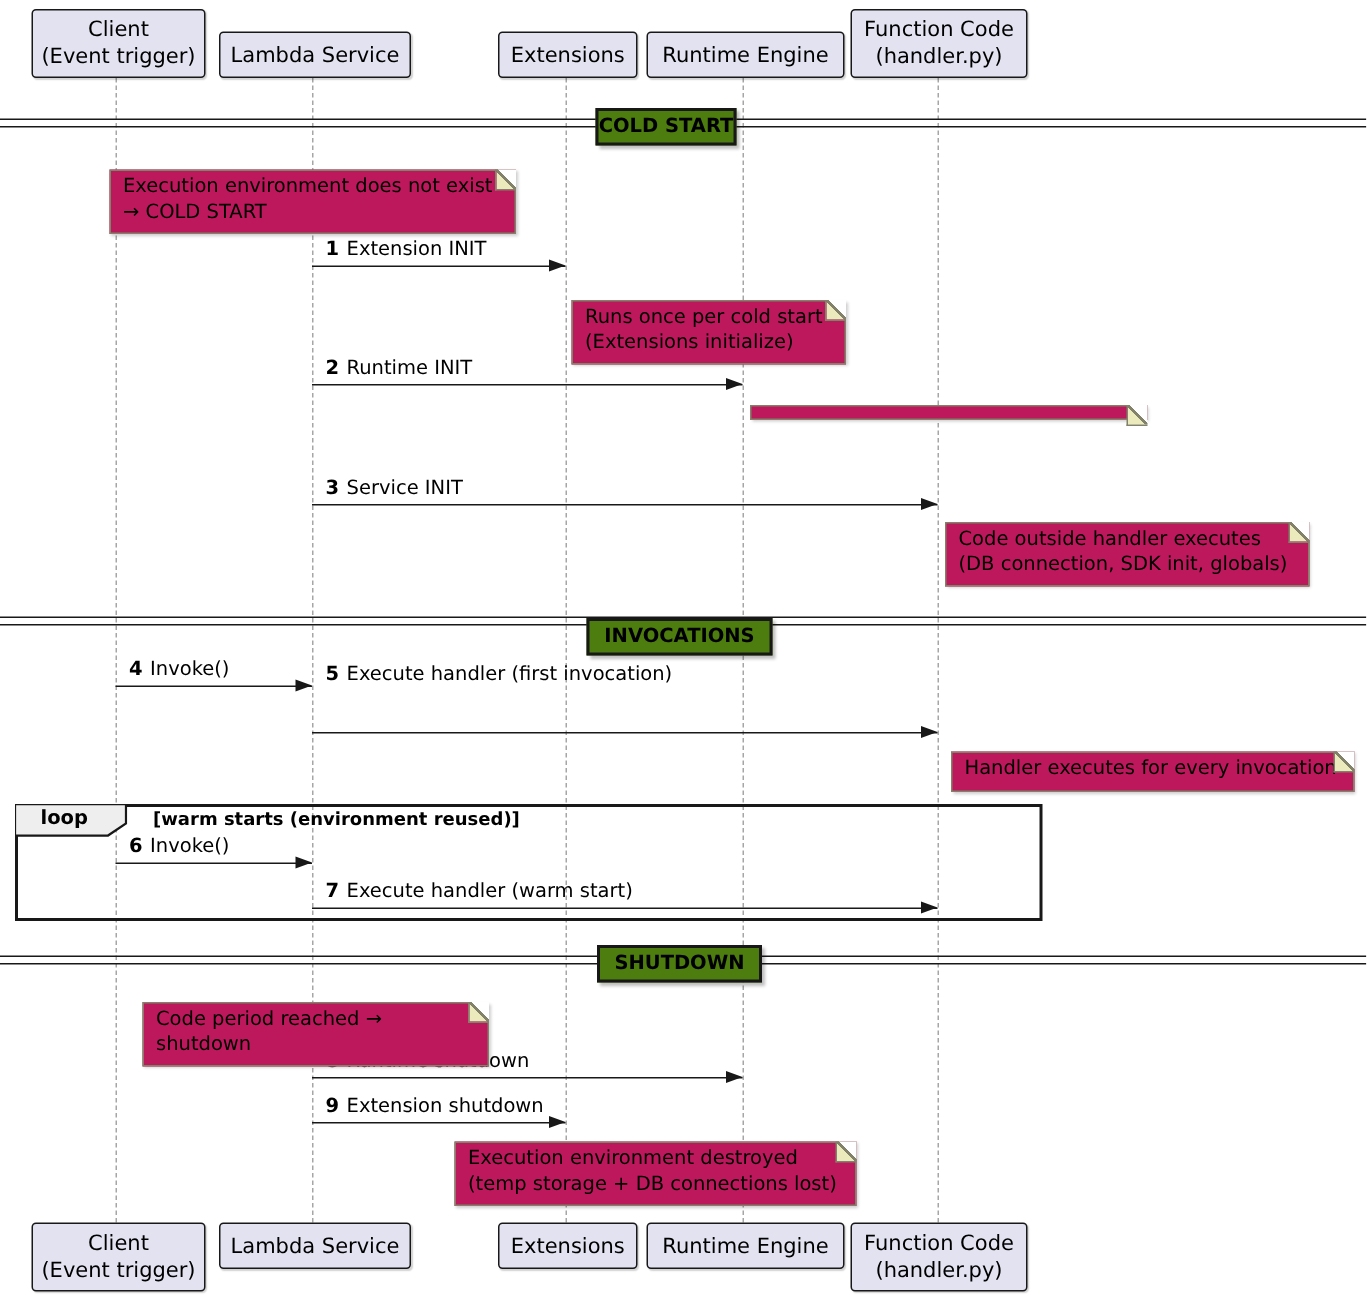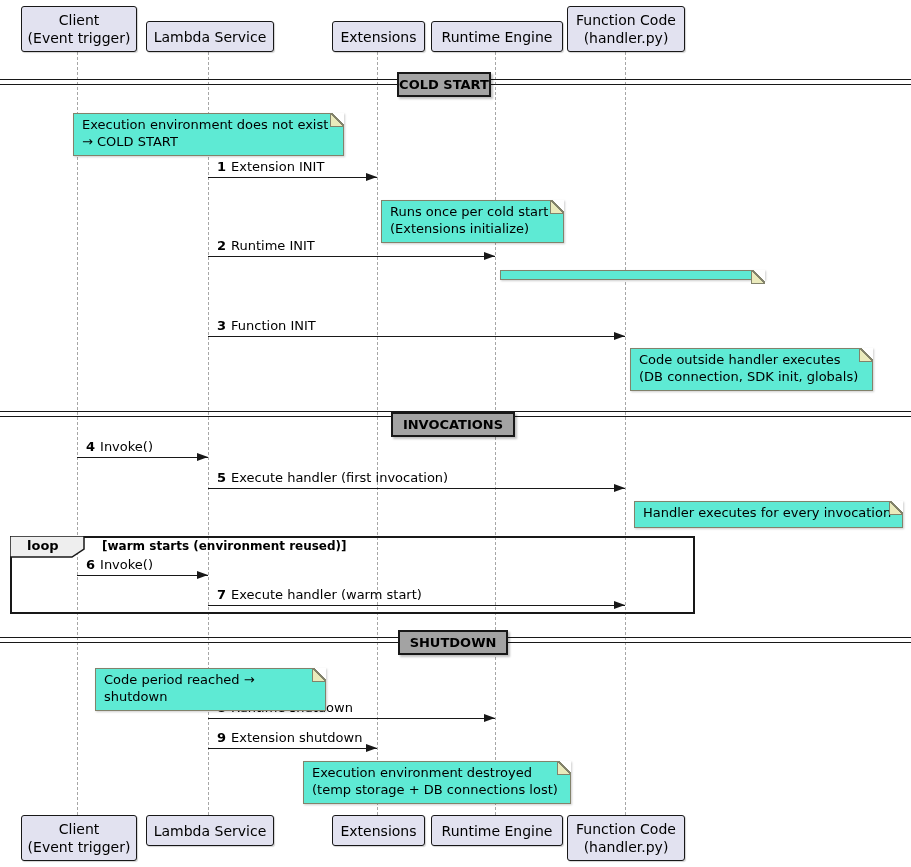--- a/index.html
+++ b/index.html
@@ -9,31 +9,31 @@
   .lifeline{position:absolute;top:52px;height:763px;width:0;
             border-left:1px dashed #a6a6a6;z-index:1;}
 
   .participant{position:absolute;background:#E2E2F0;border:1px solid #181818;border-radius:3px;
                display:flex;align-items:center;justify-content:center;text-align:center;
                font-size:14px;line-height:18px;white-space:pre-line;z-index:6;
                box-shadow:1px 1px 1px rgba(0,0,0,0.18);}
 
   .divider-lines{position:absolute;left:0;width:911px;height:4px;
                  border-top:1px solid #181818;border-bottom:1px solid #181818;z-index:2;}
-  .divider-label{position:absolute;background:#a3a3a3;border:2px solid #181818;
+  .divider-label{position:absolute;background:#4d7c0f;border:2px solid #181818;
                  font-weight:bold;font-size:13px;display:flex;align-items:center;justify-content:center;
                  z-index:5;box-shadow:2px 2px 2px rgba(0,0,0,0.25);}
 
   .msg-line{position:absolute;height:0;border-top:1px solid #181818;z-index:3;}
   .arrowhead{position:absolute;width:0;height:0;border-left:11px solid #181818;
              border-top:4px solid transparent;border-bottom:4px solid transparent;z-index:3;}
   .msg-label{position:absolute;font-size:13px;white-space:nowrap;z-index:3;}
   .msg-label .num{font-weight:bold;margin-right:5px;}
 
-  .note{position:absolute;background:#5eead4;border:1px solid #82826B;
+  .note{position:absolute;background:#be185d;border:1px solid #82826B;
         padding:3px 9px 5px 8px;font-size:13px;line-height:16.5px;z-index:4;
         box-shadow:1px 1px 2px rgba(0,0,0,0.2);}
   .note-text{white-space:pre-line;}
   .fold{position:absolute;top:-1px;right:-1px;width:13px;height:13px;
         background:linear-gradient(225deg,#ffffff 0%,#ffffff 46%,#82826B 46%,#82826B 56%,#eaeabc 56%);
         border-left:1px solid #82826B;border-bottom:1px solid #82826B;}
 
   .loop-frame{position:absolute;border:2px solid #181818;z-index:2;background:transparent;}
   .loop-pentagon{position:absolute;z-index:3;}
   .loop-title{position:absolute;font-weight:bold;font-size:13px;z-index:4;}
@@ -67,29 +67,29 @@
   <div class="divider-label" style="left:398px;top:630px;width:106px;height:21px">SHUTDOWN</div>
 
   <div class="msg-label" style="left:217px;top:159px"><span class="num">1</span><span>Extension INIT</span></div>
   <div class="msg-line" style="left:208px;top:177px;width:169px"></div>
   <div class="arrowhead" style="left:366px;top:173px"></div>
 
   <div class="msg-label" style="left:217px;top:238px"><span class="num">2</span><span>Runtime INIT</span></div>
   <div class="msg-line" style="left:208px;top:256px;width:287px"></div>
   <div class="arrowhead" style="left:484px;top:252px"></div>
 
-  <div class="msg-label" style="left:217px;top:318px"><span class="num">3</span><span>Function INIT</span></div>
+  <div class="msg-label" style="left:217px;top:318px"><span class="num">3</span><span>Service INIT</span></div>
   <div class="msg-line" style="left:208px;top:336px;width:417px"></div>
   <div class="arrowhead" style="left:614px;top:332px"></div>
 
   <div class="msg-label" style="left:86px;top:439px"><span class="num">4</span><span>Invoke()</span></div>
   <div class="msg-line" style="left:77px;top:457px;width:131px"></div>
   <div class="arrowhead" style="left:197px;top:453px"></div>
 
-  <div class="msg-label" style="left:217px;top:470px"><span class="num">5</span><span>Execute handler (first invocation)</span></div>
+  <div class="msg-label" style="left:217px;top:442px"><span class="num">5</span><span>Execute handler (first invocation)</span></div>
   <div class="msg-line" style="left:208px;top:488px;width:417px"></div>
   <div class="arrowhead" style="left:614px;top:484px"></div>
 
   <div class="msg-label" style="left:86px;top:557px"><span class="num">6</span><span>Invoke()</span></div>
   <div class="msg-line" style="left:77px;top:575px;width:131px"></div>
   <div class="arrowhead" style="left:197px;top:571px"></div>
 
   <div class="msg-label" style="left:217px;top:587px"><span class="num">7</span><span>Execute handler (warm start)</span></div>
   <div class="msg-line" style="left:208px;top:605px;width:417px"></div>
   <div class="arrowhead" style="left:614px;top:601px"></div>

